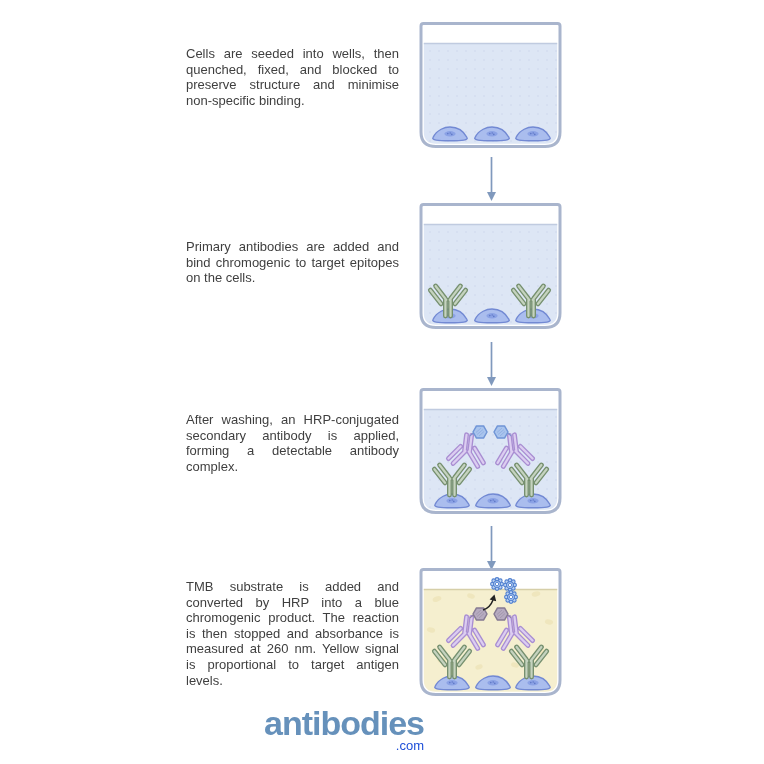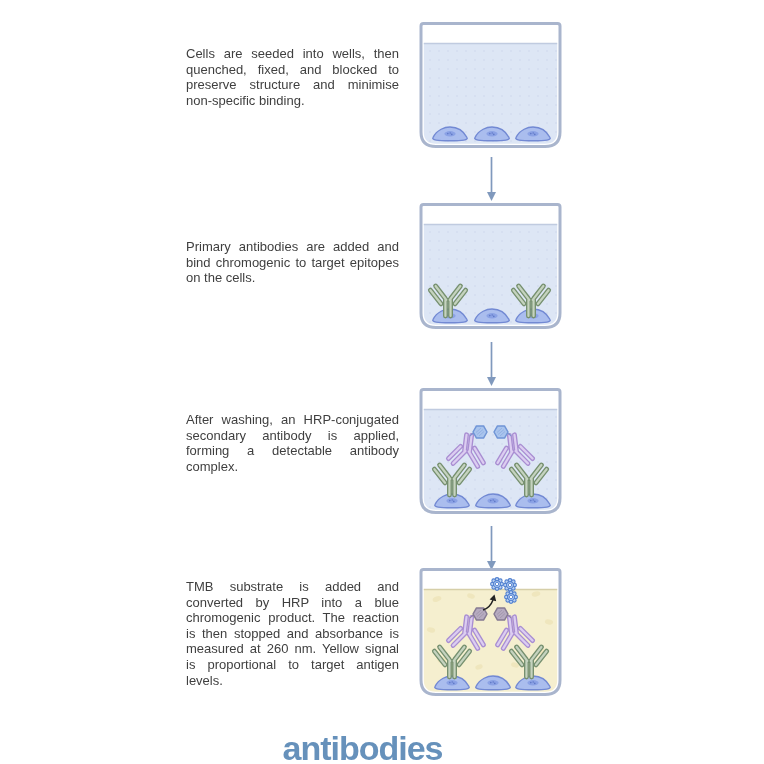--- a/index.html
+++ b/index.html
@@ -1,19 +1,18 @@
 <!DOCTYPE html>
 <html><head>
 <meta charset="utf-8">
 <style>
   html,body{margin:0;padding:0;background:#ffffff;}
   .page{
     position:relative;width:688px;height:764px;background:#ffffff;overflow:hidden;
     font-family:"Liberation Sans", sans-serif;
-    padding-left:37px;
   }
   .step-text{
     position:absolute;left:186px;width:213px;
     font-size:13px;line-height:15.6px;color:#3f3f3f;
     text-align:justify;
   }
   #step-text-1{top:46px;}
   #step-text-2{top:239px;}
   #step-text-3{top:412px;}
   #step-text-4{top:579px;}
@@ -24,21 +23,21 @@
   #well-4{top:568px;}
   .flow-arrow{position:absolute;left:485px;}
   #flow-arrow-1{top:157px;}
   #flow-arrow-2{top:342px;}
   #flow-arrow-3{top:526px;}
   .footer{
     position:absolute;left:0;right:0;top:706px;
     display:flex;justify-content:center;align-items:flex-start;gap:9px;
   }
   .brand{
-    font-size:34px;font-weight:bold;color:#6691bb;letter-spacing:-1px;line-height:1;margin-top:25px;
+    font-size:34px;font-weight:bold;color:#6691bb;letter-spacing:-1px;line-height:1;
   }
   .brand-suffix{
     text-align:right;font-size:13px;color:#1d4ed8;line-height:1;margin-top:-1px;
   }
   .product-label{
     font-size:14.5px;font-weight:bold;color:#1d1d1d;margin-top:14px;letter-spacing:0.1px;
   }
   
   .ab-green{--b:#76906f;--f:#c5d3bf;}
   .ab-purple{--b:#a98ed2;--f:#dccdf1;}

